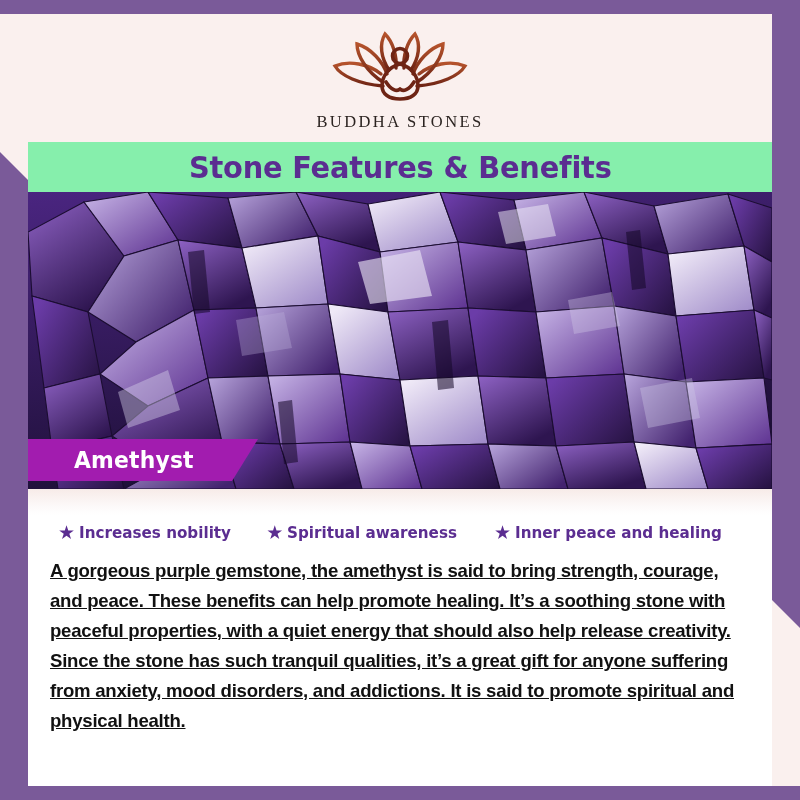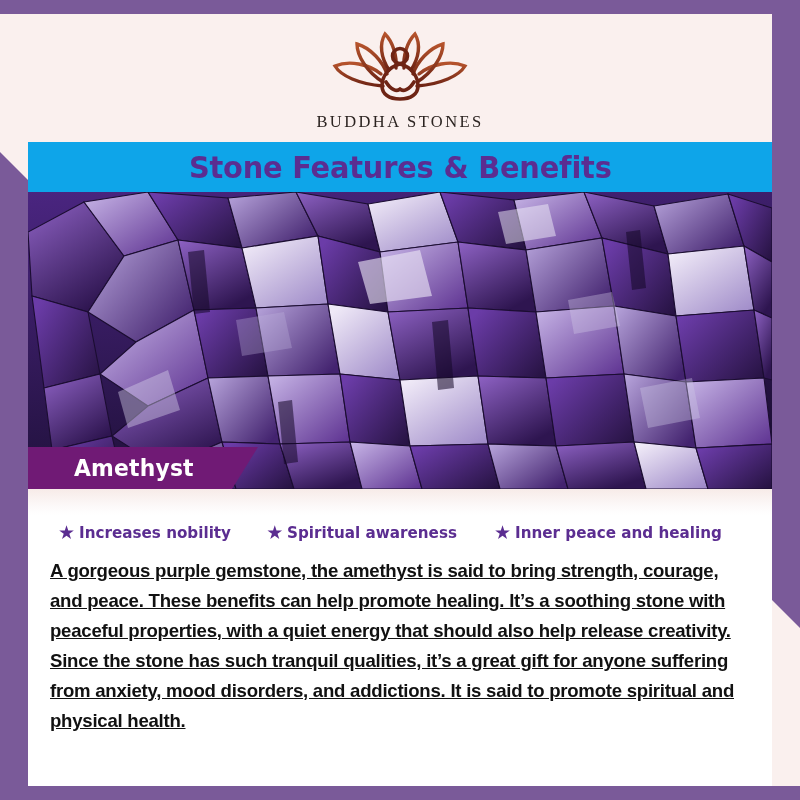--- a/index.html
+++ b/index.html
@@ -62,21 +62,21 @@
     margin-top:2px;
     font-family:"Liberation Serif", serif;
     font-size:16.5px;
     letter-spacing:2.4px;
     color:#2b2320;
   }
 
   
   .title-bar {
     height:50px;
-    background:#0ea5e9;
+    background:#86efac;
     display:flex; align-items:center; justify-content:center;
   }
   .title-text {
     font-family:"DejaVu Sans", sans-serif;
     font-weight:bold;
     font-size:31px;
     letter-spacing:-0.2px;
     color:#5b2d91;
     transform:scaleX(0.93);
     transform-origin:center;
@@ -87,24 +87,24 @@
     position:relative;
     height:297px;
     overflow:hidden;
     background:#3b1f63;
   }
   .hero svg { display:block; width:100%; height:100%; }
 
   
   .stone-label {
     position:absolute;
-    left:-8px; bottom:0;
+    left:-8px; bottom:8px;
     height:42px;
     padding:0 58px 0 54px;
-    background:#701a75;
+    background:#a21caf;
     display:flex; align-items:center;
     clip-path:polygon(0 0, 100% 0, calc(100% - 26px) 100%, 0 100%);
   }
   .stone-label-text {
     font-family:"DejaVu Sans", sans-serif;
     font-weight:bold;
     font-size:23px;
     color:#ffffff;
     letter-spacing:0.2px;
     transform:scaleX(0.95);

